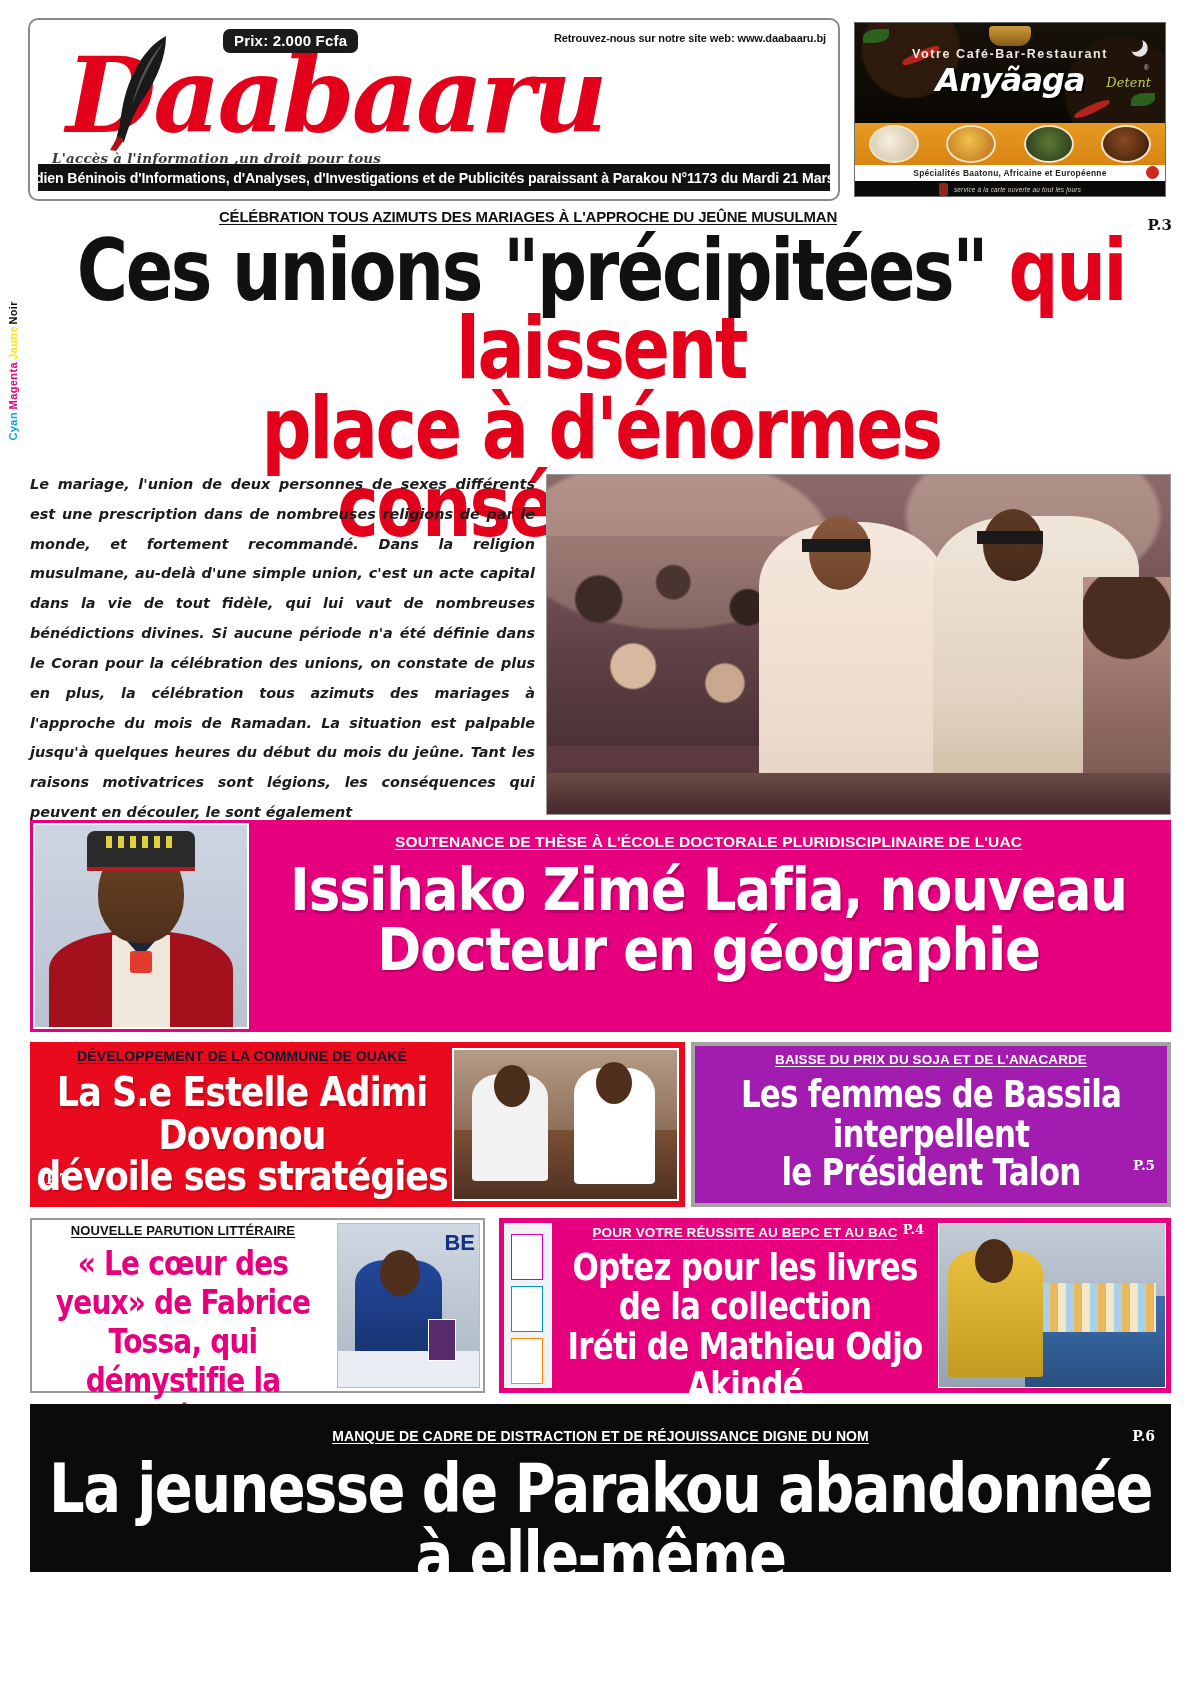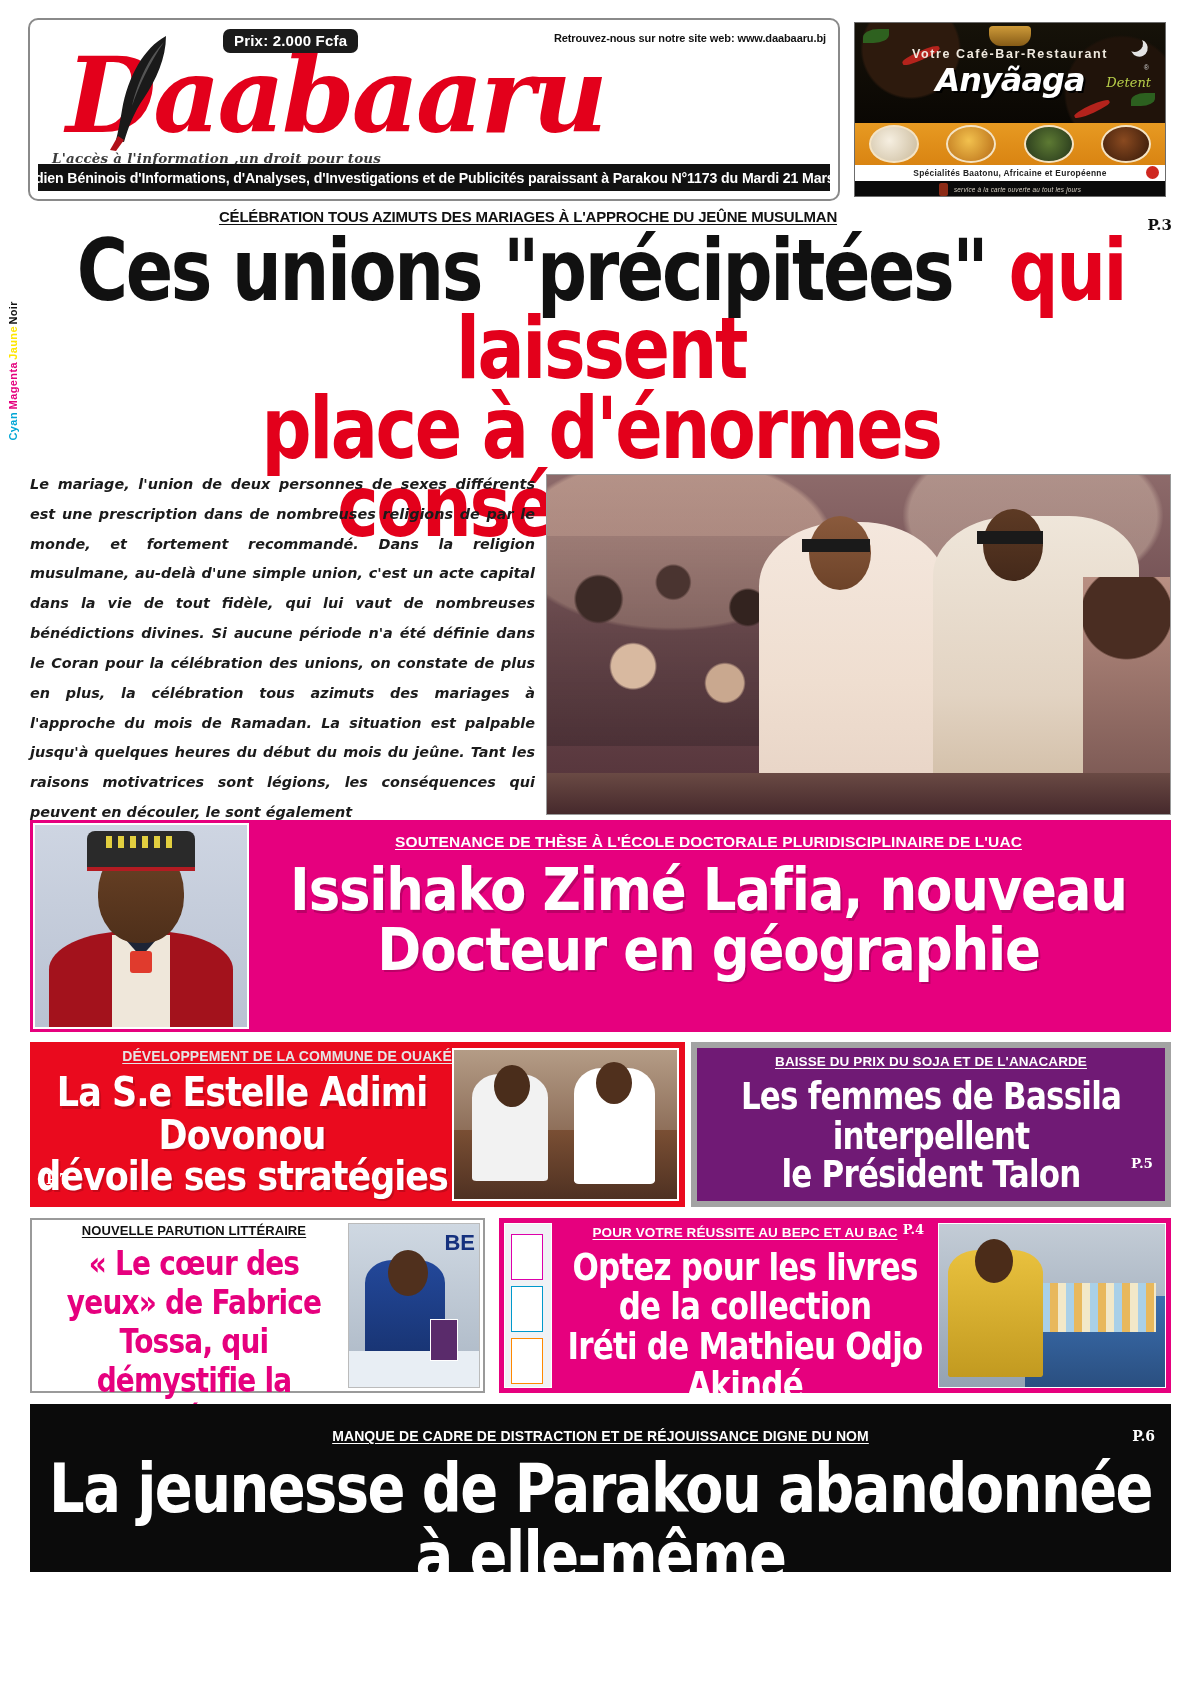--- a/index.html
+++ b/index.html
@@ -289,21 +289,21 @@
   }
 
   
   .row2{position:absolute;left:30px;top:1042px;width:1141px;height:168px;}
   .ouake{
     position:absolute;left:0;top:0;width:655px;height:165px;
     background:#ea0a1e;display:flex;box-sizing:border-box;
     border:2px solid #ea0a1e;
   }
   .ouake-text{position:relative;width:420px;flex:none;padding-top:4px;}
-  .ouake-kicker{font-size:14px;color:#e5e5e5;text-align:right;letter-spacing:.1px;}
+  .ouake-kicker{font-size:14px;color:#0f172a;text-align:center;letter-spacing:.1px;}
   .ouake-head{
     text-align:center;color:#ffffff;font-family:"DejaVu Sans", sans-serif;
     font-weight:bold;font-size:35px;line-height:1.02;letter-spacing:-1px;
     transform:scaleY(1.18);transform-origin:top center;margin-top:8px;
     text-shadow:2px 2px 0 rgba(0,0,0,.15);
   }
   .pref-p7{
     position:absolute;left:14px;bottom:18px;color:#fff;
     font-family:"DejaVu Serif", serif;font-size:14px;font-weight:bold;
   }
@@ -313,41 +313,41 @@
   }
   .op-bg{position:absolute;inset:0;background:linear-gradient(180deg,#b49c86 0%,#8a6a55 60%,#5d4233 100%);}
   .op-sofa{position:absolute;left:0;bottom:0;width:100%;height:46%;background:linear-gradient(180deg,#7a4f34,#4f3122);}
   .op-m{position:absolute;left:8%;top:16%;width:34%;height:72%;background:#f2f2f2;border-radius:36% 36% 6% 6%/22% 22% 3% 3%;}
   .op-m-head{position:absolute;left:18%;top:10%;width:36px;height:42px;border-radius:50%;background:#4a2d1b;}
   .op-w{position:absolute;right:10%;top:12%;width:36%;height:78%;background:#ffffff;border-radius:34% 34% 6% 6%/22% 22% 3% 3%;}
   .op-w-head{position:absolute;right:20%;top:8%;width:36px;height:42px;border-radius:50%;background:#50301d;}
 
   .bassila{
     position:absolute;right:0;top:0;width:480px;height:165px;
-    background:#701a75;border:6px solid #a3a3a3;box-sizing:border-box;
+    background:#a21caf;border:4px solid #a3a3a3;box-sizing:border-box;
     padding-top:6px;position:absolute;
   }
   .bassila-kicker{font-size:13.5px;color:#fff;text-align:center;letter-spacing:.1px;}
   .bassila-head{
     text-align:center;color:#ffffff;font-family:"DejaVu Sans", sans-serif;
     font-weight:bold;font-size:31px;line-height:1.05;letter-spacing:-.8px;
     transform:scaleY(1.2);transform-origin:top center;margin-top:8px;
   }
   .pref-p5{
     position:absolute;right:12px;bottom:30px;color:#fff;
     font-family:"DejaVu Serif", serif;font-size:13.5px;font-weight:bold;
   }
 
   
   .row3{position:absolute;left:30px;top:1218px;width:1141px;height:178px;}
   .lit{
     position:absolute;left:0;top:0;width:455px;height:175px;
     background:#ffffff;border:2px solid #9a9a9a;box-sizing:border-box;display:flex;
   }
-  .lit-text{width:302px;flex:none;position:relative;padding-top:3px;padding-left:11px;}
+  .lit-text{width:302px;flex:none;position:relative;padding-top:3px;}
   .lit-kicker{font-size:13px;color:#111;text-align:center;letter-spacing:.1px;}
   .lit-head{
     text-align:center;color:#e6007e;font-family:"DejaVu Sans", sans-serif;
     font-weight:bold;font-size:28px;line-height:1.18;letter-spacing:-.8px;
     transform:scaleY(1.18);transform-origin:top center;margin-top:6px;
   }
   .pref-p6a{
     position:absolute;right:16px;top:2px;color:#111;
     font-family:"DejaVu Serif", serif;font-size:13px;font-weight:bold;
   }

